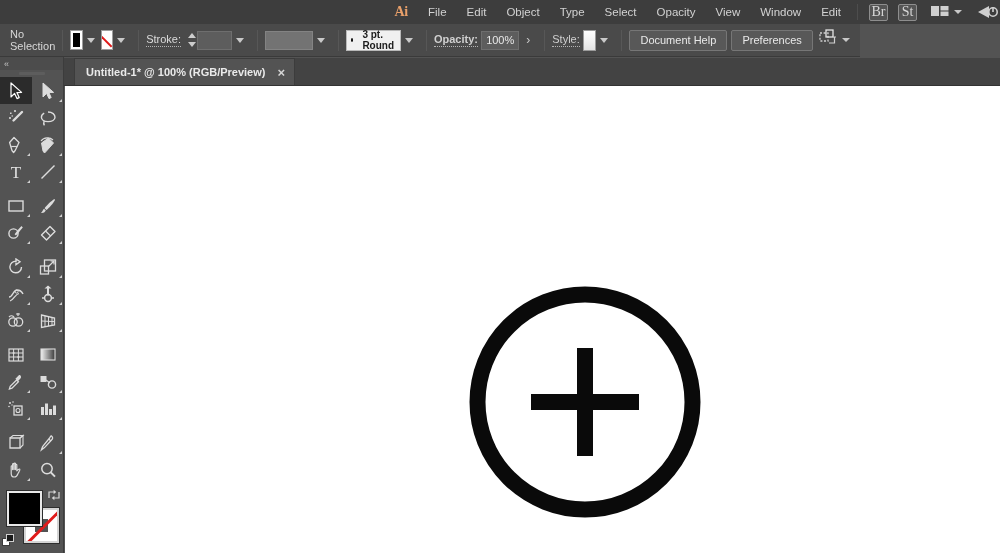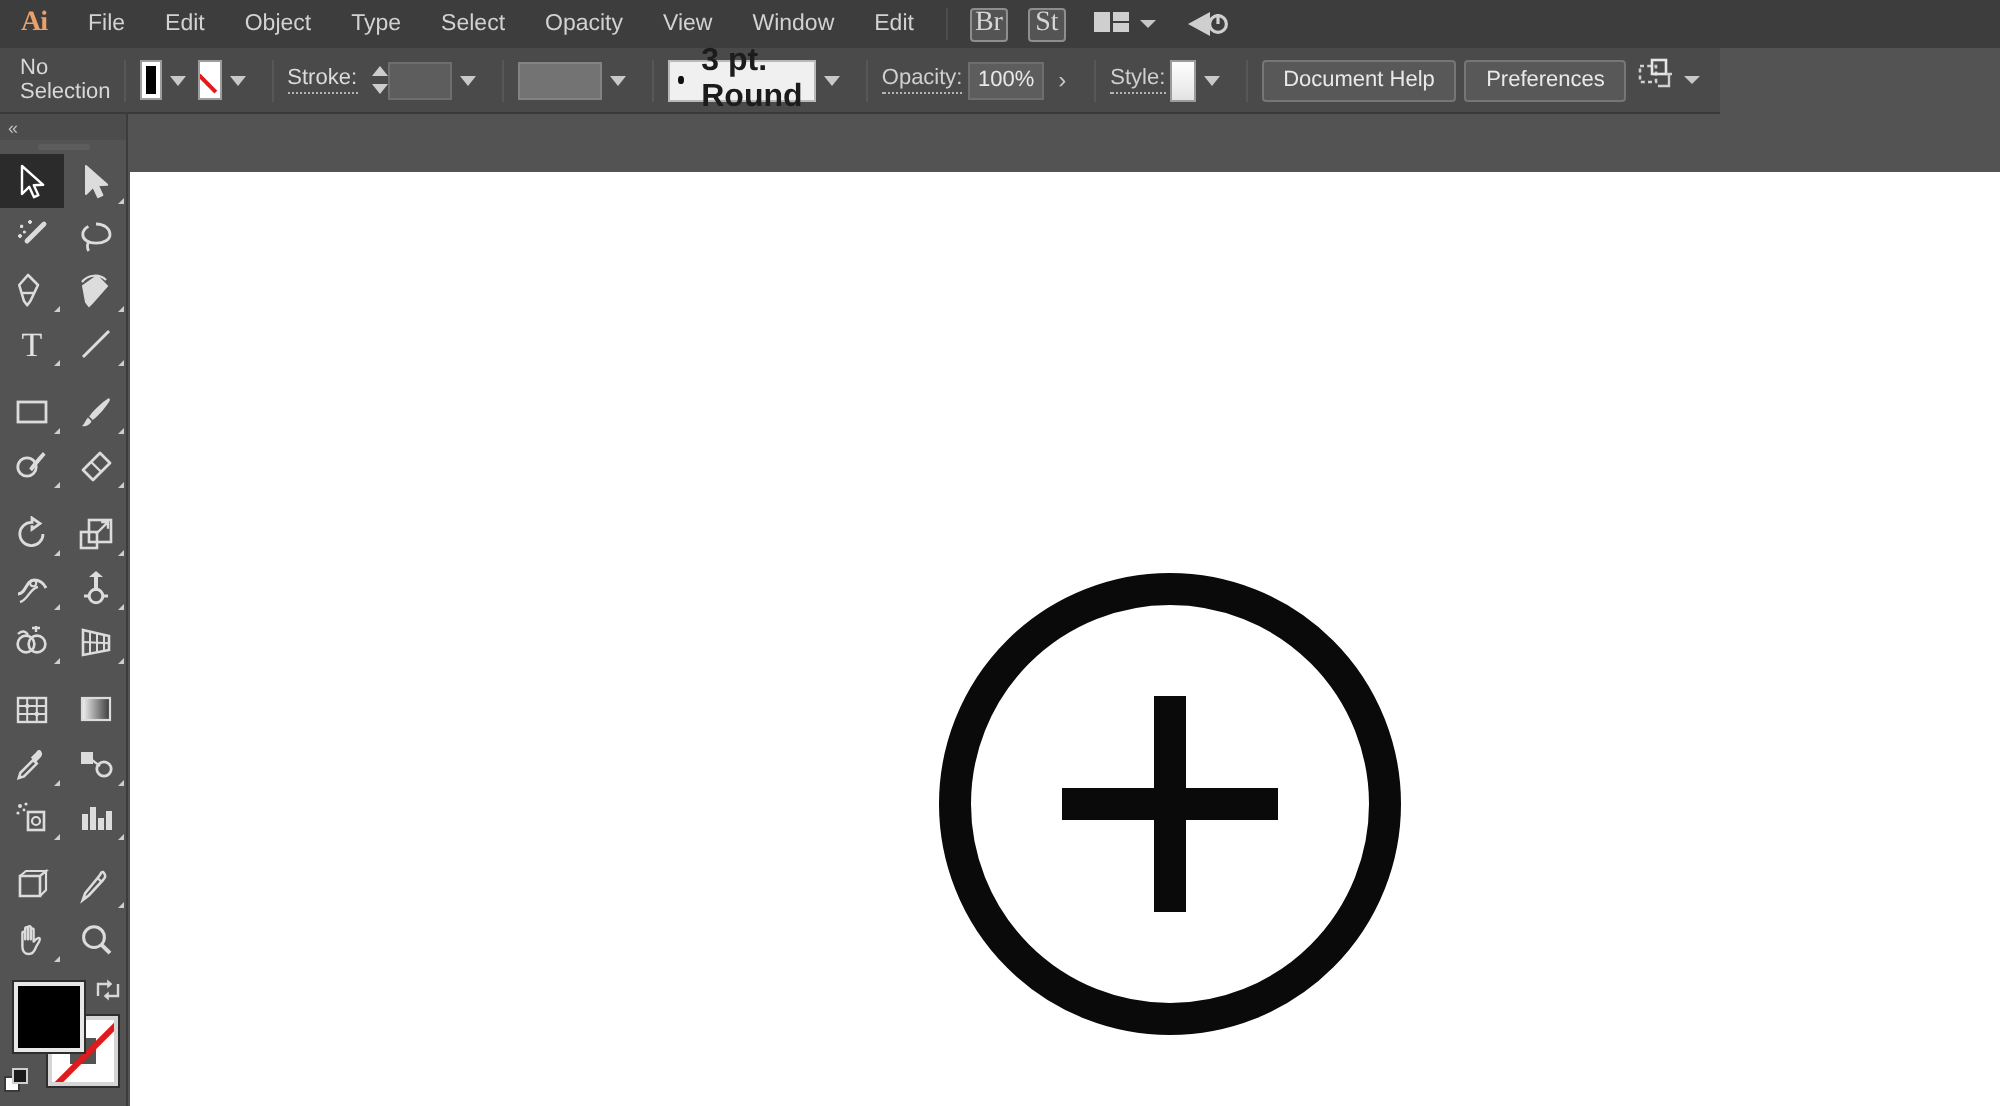--- a/index.html
+++ b/index.html
@@ -10,21 +10,21 @@
     background: #535353;
     font-family: "Liberation Sans", sans-serif;
     -webkit-font-smoothing: antialiased;
   }
   #app { position: relative; width: 1000px; height: 553px; }
 
   
   .menubar {
     position: absolute; left: 0; top: 0; width: 1000px; height: 24px;
     background: #3d3d3d;
-    display: flex; align-items: center;
+    display: flex; align-items: center; justify-content: flex-end;
   }
   .ai-logo {
     width: 34px; height: 24px;
     display: flex; align-items: center; justify-content: center;
     color: #e9a06a; font-weight: bold; font-size: 14px;
     font-family: "Liberation Serif", serif;
     letter-spacing: -0.5px;
   }
   .menu-item {
     padding: 0 10px; height: 24px; line-height: 24px;
@@ -87,21 +87,21 @@
   .spinner .dn { bottom: 3px; border-top: 5px solid #cdcdcd; }
   .field {
     height: 19px; background: #5d5d5d; border: 1px solid #6e6e6e;
     color: #e4e4e4; font-size: 11px; line-height: 17px; padding: 0 4px;
   }
   .field.wide { width: 58px; }
   .profile-field { width: 90px; height: 19px; background: #737373; border: 1px solid #838383; }
   .brush-preset {
     display: flex; align-items: center; height: 21px; width: 96px;
     background: #f0f0f0; border: 1px solid #b9b9b9; padding: 0 4px;
-    color: #1c1c1c; font-size: 16px; font-weight: bold;
+    color: #1c1c1c; font-size: 10px; font-weight: bold;
   }
   .brush-dot { width: 4px; height: 4px; border-radius: 50%; background: #111; margin-right: 9px; }
   .opacity-field {
     width: 52px; height: 19px; background: #5d5d5d; border: 1px solid #6e6e6e;
     color: #e8e8e8; font-size: 11px; line-height: 17px; padding: 0 4px;
   }
   .flyout { color: #c9c9c9; font-size: 12px; padding: 0 7px; }
   .style-box {
     width: 24px; height: 21px; border: 1px solid #9b9b9b;
     background: linear-gradient(180deg, #fdfdfd 0%, #efefef 60%, #e2e2e2 100%);
@@ -269,21 +269,21 @@
     <div class="cb-sep"></div>
 
     <div class="brush-preset">
       <span class="brush-dot"></span>
       <span>3 pt. Round</span>
     </div>
     <div class="mini-chev"></div>
 
     <div class="cb-sep"></div>
 
-    <div class="cb-label" style="border-bottom:1px dotted #b4b4b4; padding-bottom:1px;">Opacity:</div>
+    <div class="cb-label" style="border-bottom:1px dotted #b4b4b4; padding-bottom:1px;font-weight:bold;">Opacity:</div>
     <div style="width:6px"></div>
     <div class="opacity-field">100%</div>
     <div class="flyout">›</div>
 
     <div class="cb-sep"></div>
 
     <div class="cb-label" style="border-bottom:1px dotted #b4b4b4; padding-bottom:1px;">Style:</div>
     <div style="width:6px"></div>
     <div class="style-box"></div>
     <div class="mini-chev"></div>
@@ -298,20 +298,26 @@
     <div>
       <svg width="20" height="18" viewBox="0 0 20 18">
         <rect x="2" y="4" width="8" height="8" fill="none" stroke="#cfcfcf" stroke-width="1.3" stroke-dasharray="2 1.6"></rect>
         <rect x="8" y="1" width="7" height="7" fill="none" stroke="#e6e6e6" stroke-width="1.3"></rect>
         <path d="M15 8 L18 8 M16.5 8 L16.5 14 L11 14" stroke="#cfcfcf" stroke-width="1.2" fill="none"></path>
       </svg>
     </div>
     <div class="chev"></div>
   </div>
 
+  <div class="tabbar">
+    <div class="doc-tab">
+      <span>Untitled-1* @ 100% (RGB/Preview)</span>
+      <span class="tab-close">×</span>
+    </div>
+  </div>
 
   <div class="toolbar">
     <div class="tb-grip">«</div>
     <div class="tb-tear">
         <i></i>
       </div>
 
     <div class="tool-grid">
 
       <div class="tool active">

